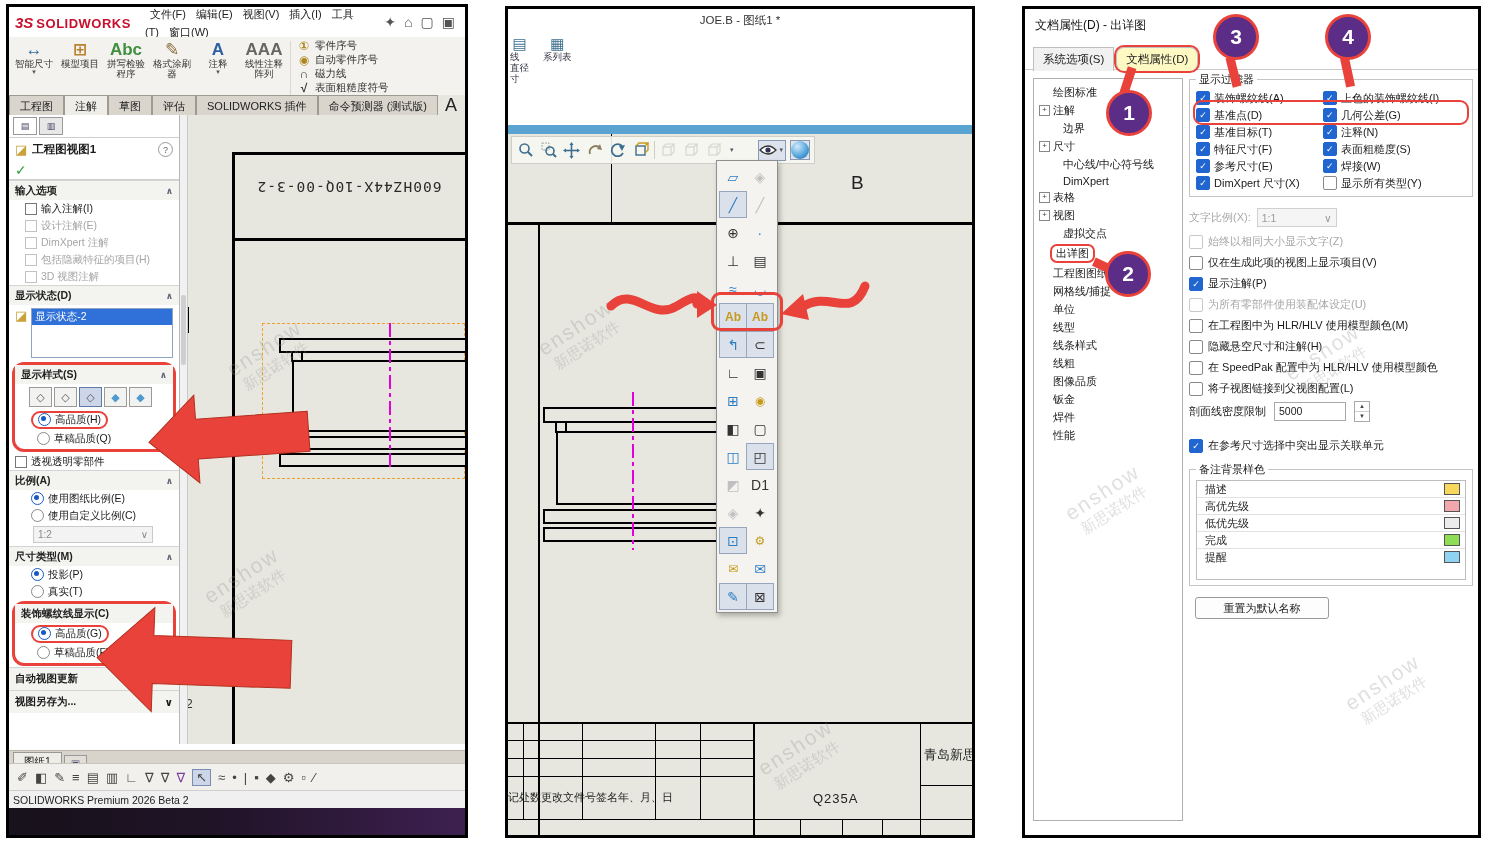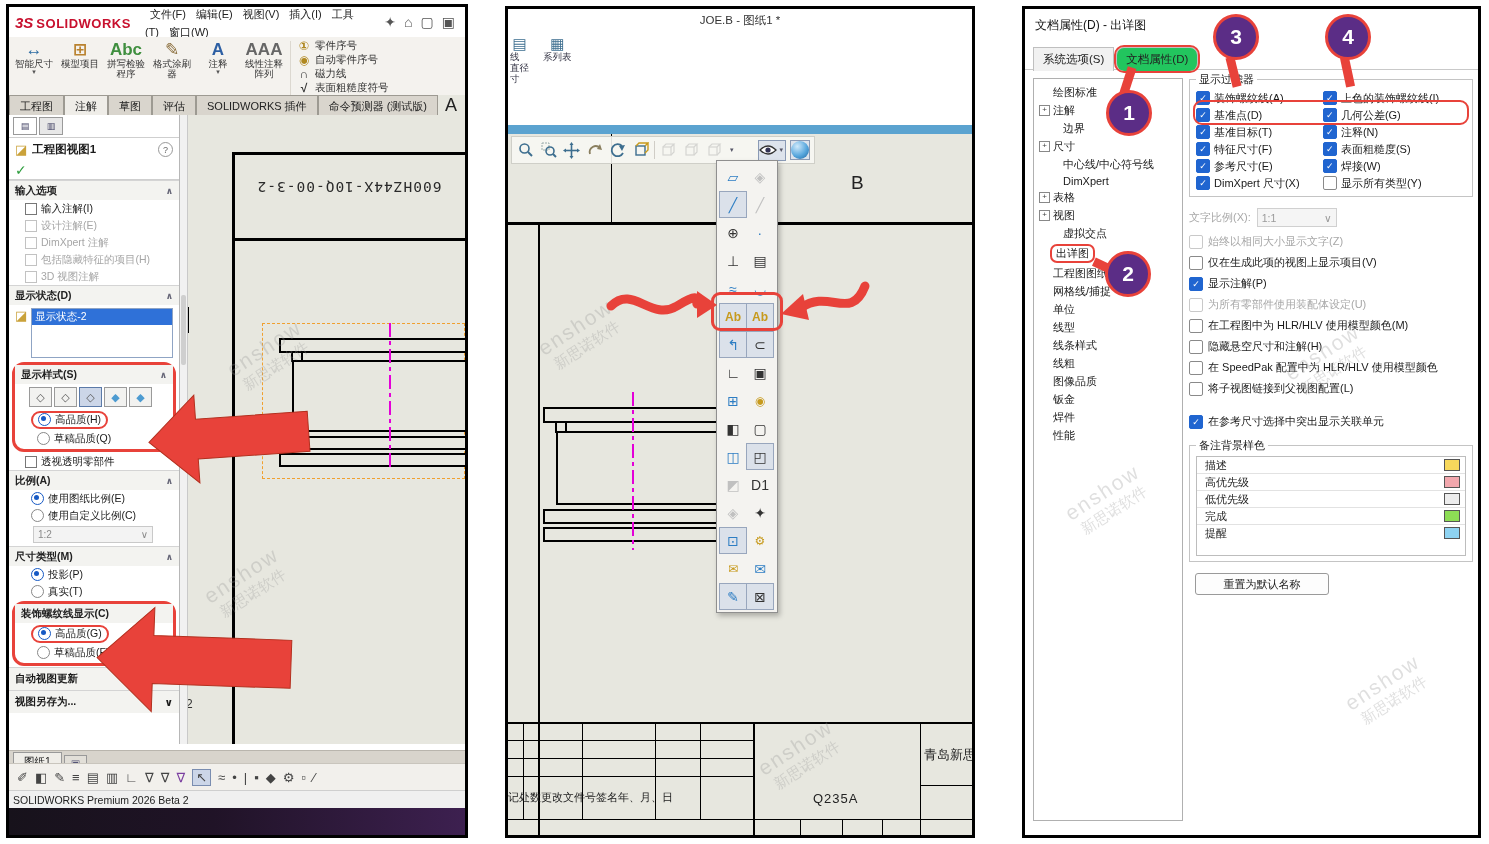--- a/index.html
+++ b/index.html
@@ -120,21 +120,21 @@
   
   .tblk{position:absolute;left:0;right:0;top:588px;bottom:0;}
   .tbtxt{position:absolute;font-size:11px;color:#222;white-space:nowrap;}
   .tbh{position:absolute;left:0;top:54px;height:43px;display:flex;align-items:center;}
   .tbh span{text-align:center;font-size:11px;color:#222;}
 
   
   .dtitle{position:absolute;left:10px;top:8px;font-size:12px;color:#111;}
   .dtabs{position:absolute;left:8px;top:38px;display:flex;gap:2px;z-index:5;}
   .dtab{font-size:11.5px;padding:4px 9px;border:1px solid #bfbfbf;border-bottom:none;background:#f1f1f1;color:#222;}
-  .dtab.act{background:#22c55e;}
+  .dtab.act{background:#fef9c3;}
   .dtab.boxed{outline:2.5px solid #e8423a;outline-offset:0;border-radius:8px;}
   .dbody{position:absolute;left:0;top:60px;right:0;bottom:0;background:#fff;border-top:1px solid #c9c9c9;}
   .dtree{position:absolute;left:8px;top:8px;width:148px;bottom:14px;border:1px solid #b0b0b0;background:#fff;padding:4px 0;font-size:11px;overflow:hidden;}
   .trow{display:flex;align-items:center;gap:3px;padding:1.5px 2px 1.5px 5px;white-space:nowrap;}
   .exp{width:9px;height:9px;border:1px solid #888;font-size:8px;line-height:7px;text-align:center;color:#444;background:#fff;flex:none;visibility:hidden;}
   .exp.vis{visibility:visible;}
   .tlab.chld{margin-left:10px;}
   .tlab.red{border:2.5px solid #e8423a;border-radius:7px;padding:0 4px;margin-left:-3px;}
   .dcontent{position:absolute;left:164px;top:2px;right:5px;font-size:11px;}
   fieldset{border:1px solid #c4c4c4;margin:0;padding:3px 6px 5px;position:relative;}
@@ -377,21 +377,21 @@
 
             <div class="rdrow">
               <span style="display:inline-flex;align-items:center;gap:4px;">
                 <span class="rdot"></span>
                 <span>草稿品质(Q)</span>
               </span>
             </div>
           </div>
       </div>
 
-      <div class="cbrow" style="padding-left:16px;font-family:Liberation Serif, serif;">
+      <div class="cbrow" style="padding-left:6px;font-family:Liberation Serif, serif;">
         <span class="cbx"></span>
         <span class="cblbl">透视透明零部件</span>
       </div>
 
       <div class="pmhead">
         <span>比例(A)</span>
           <span class="chev">∧</span>
       </div>
       <div>
 
@@ -988,20 +988,28 @@
 
             <label class="opt">
               <span class="dbx">
                 <span>✓</span>
               </span>
               <span>将子视图链接到父视图配置(L)</span>
 
             </label>
           </div>
 
+        <div class="hatch">
+          <span>剖面线密度限制</span>
+          <span class="hval">5000</span>
+          <span class="spin">
+              <span>▲</span>
+              <span>▼</span>
+            </span>
+        </div>
 
         <label class="opt hl-opt">
           <span class="dbx chk">✓</span>
           <span>在参考尺寸选择中突出显示关联单元</span>
         </label>
 
         <fieldset class="ncolors">
           <legend>备注背景样色</legend>
           <div class="ncl-table">
             <div>

